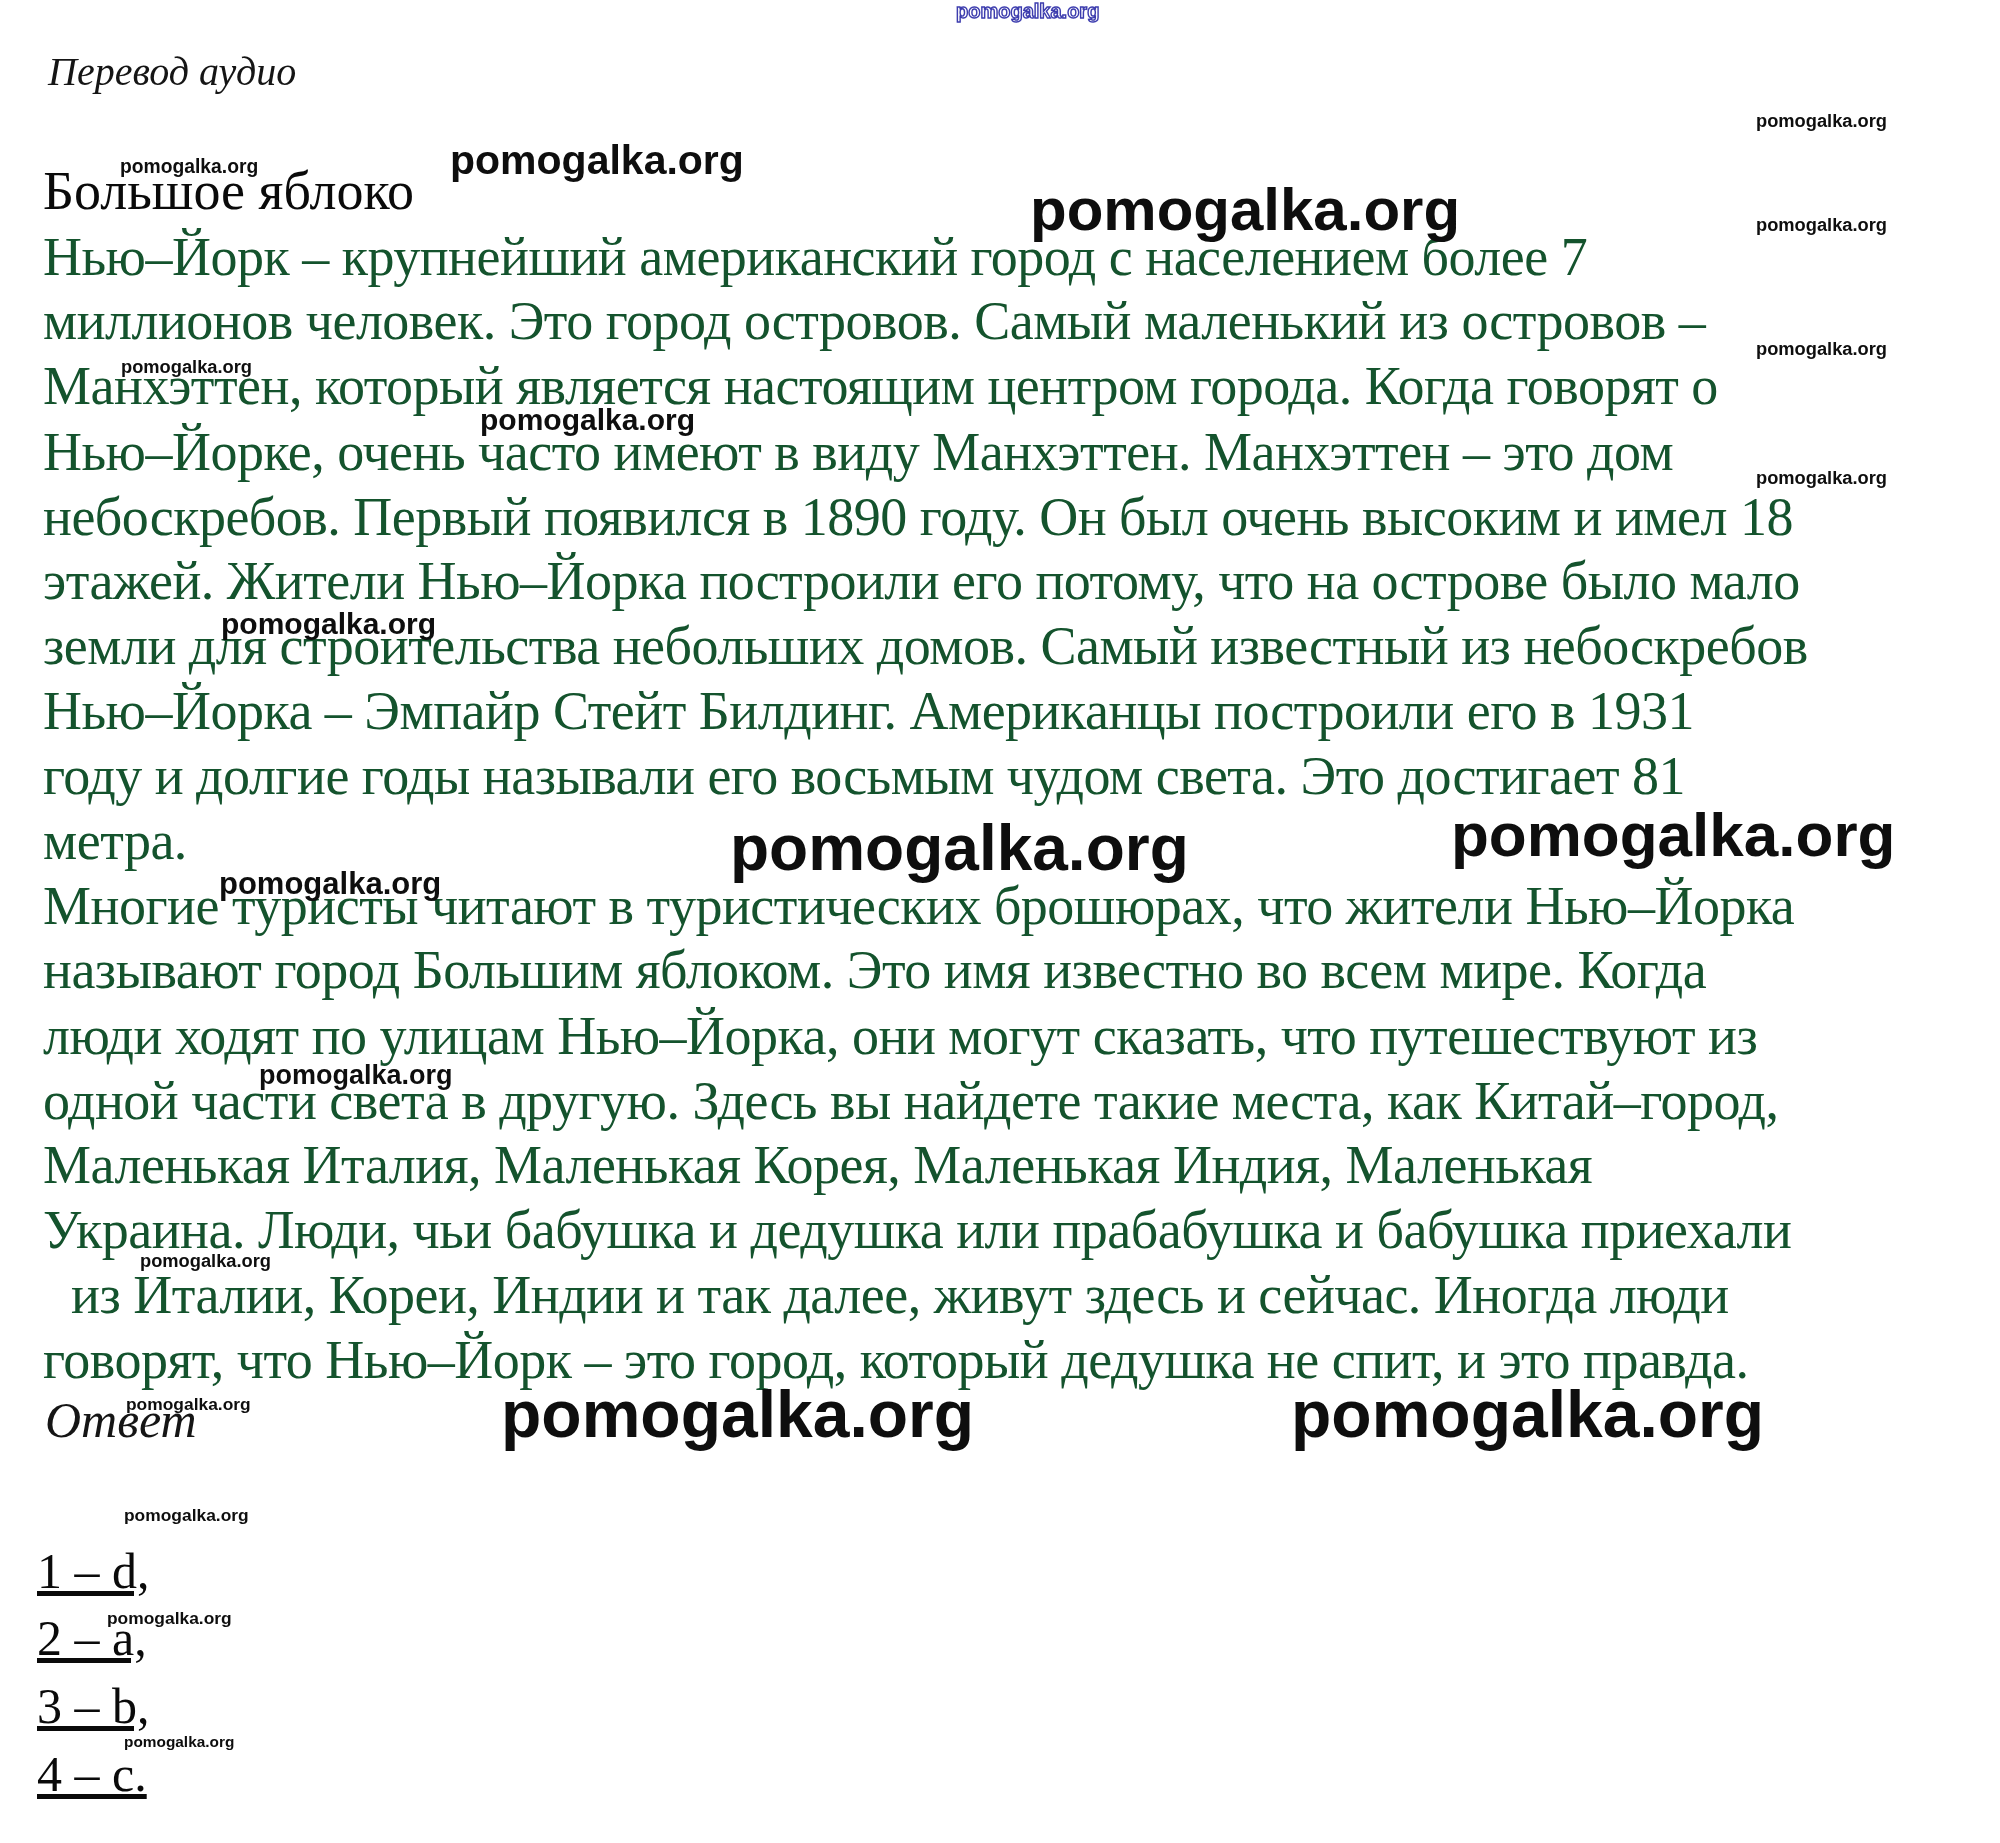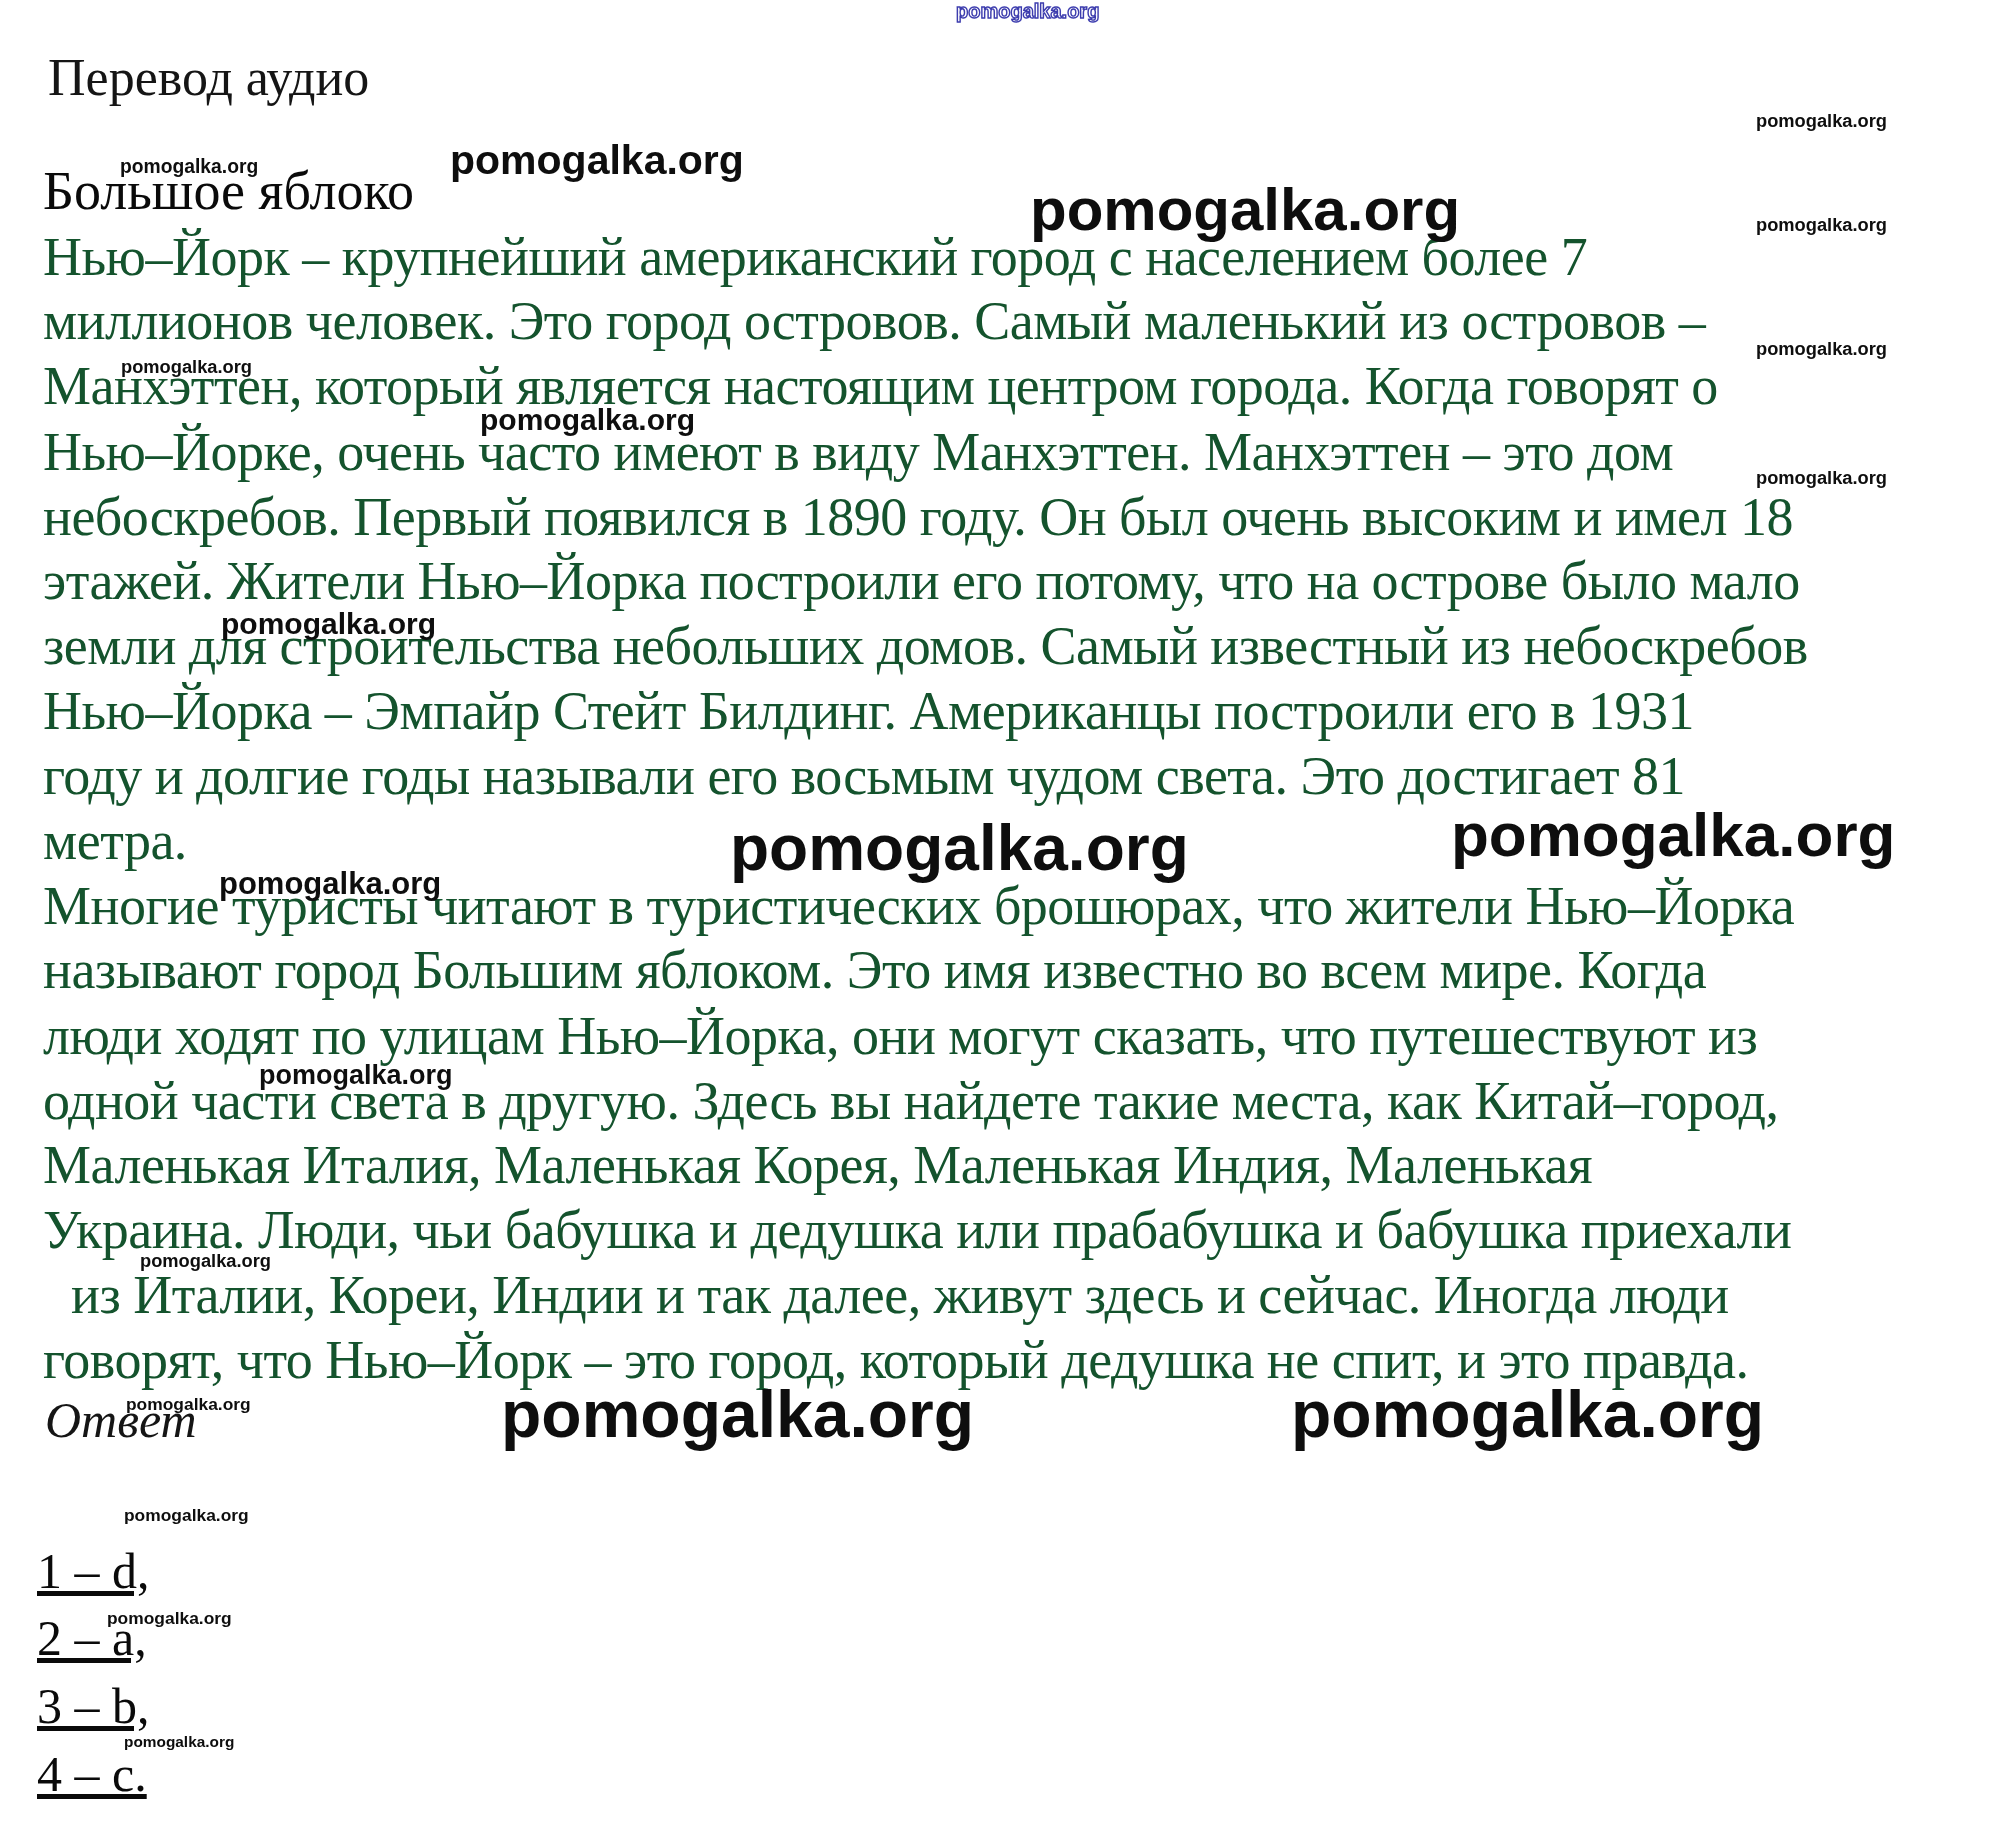--- a/index.html
+++ b/index.html
@@ -13,22 +13,23 @@
     height: 1843px;
     background: #ffffff;
     overflow: hidden;
     font-family: "Liberation Serif", "DejaVu Serif", serif;
     color: #000000;
   }
   .abs { position: absolute; white-space: nowrap; }
 
   .doc-title {
     font-family: "Liberation Serif", "DejaVu Serif", serif;
+    font-style: italic;
     font-weight: normal;
-    font-size: 52px;
+    font-size: 40px;
     line-height: 1;
     color: #151515;
   }
   .doc-heading {
     font-size: 54px;
     line-height: 1;
     color: #0a0a0a;
   }
   .para-line {
     font-size: 54px;

